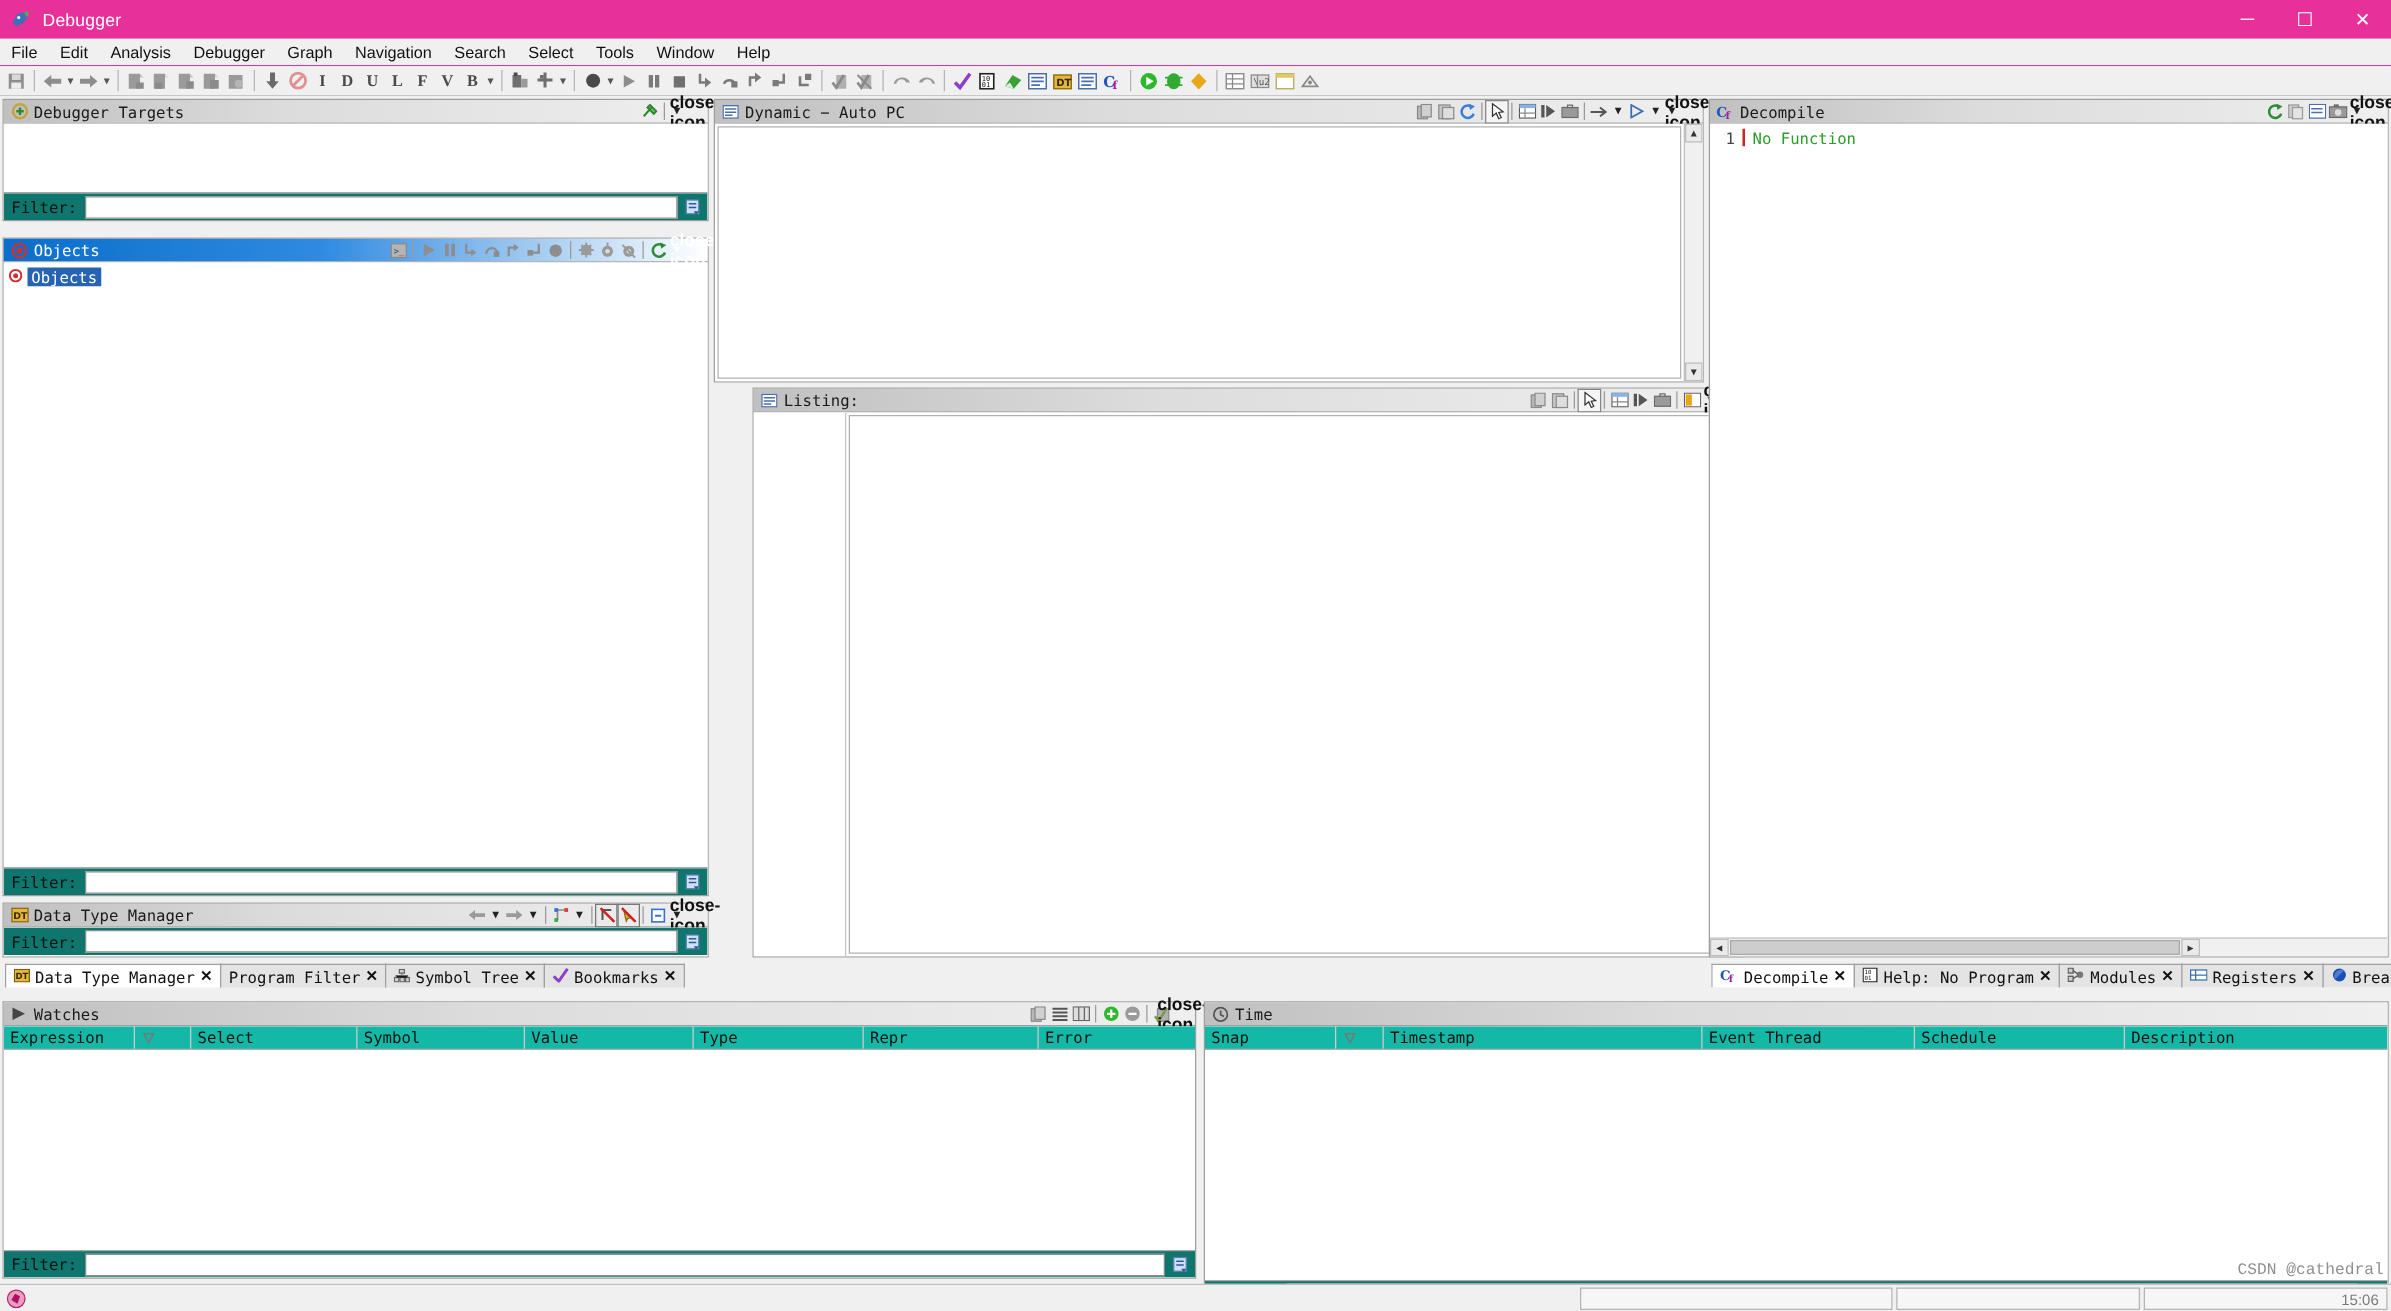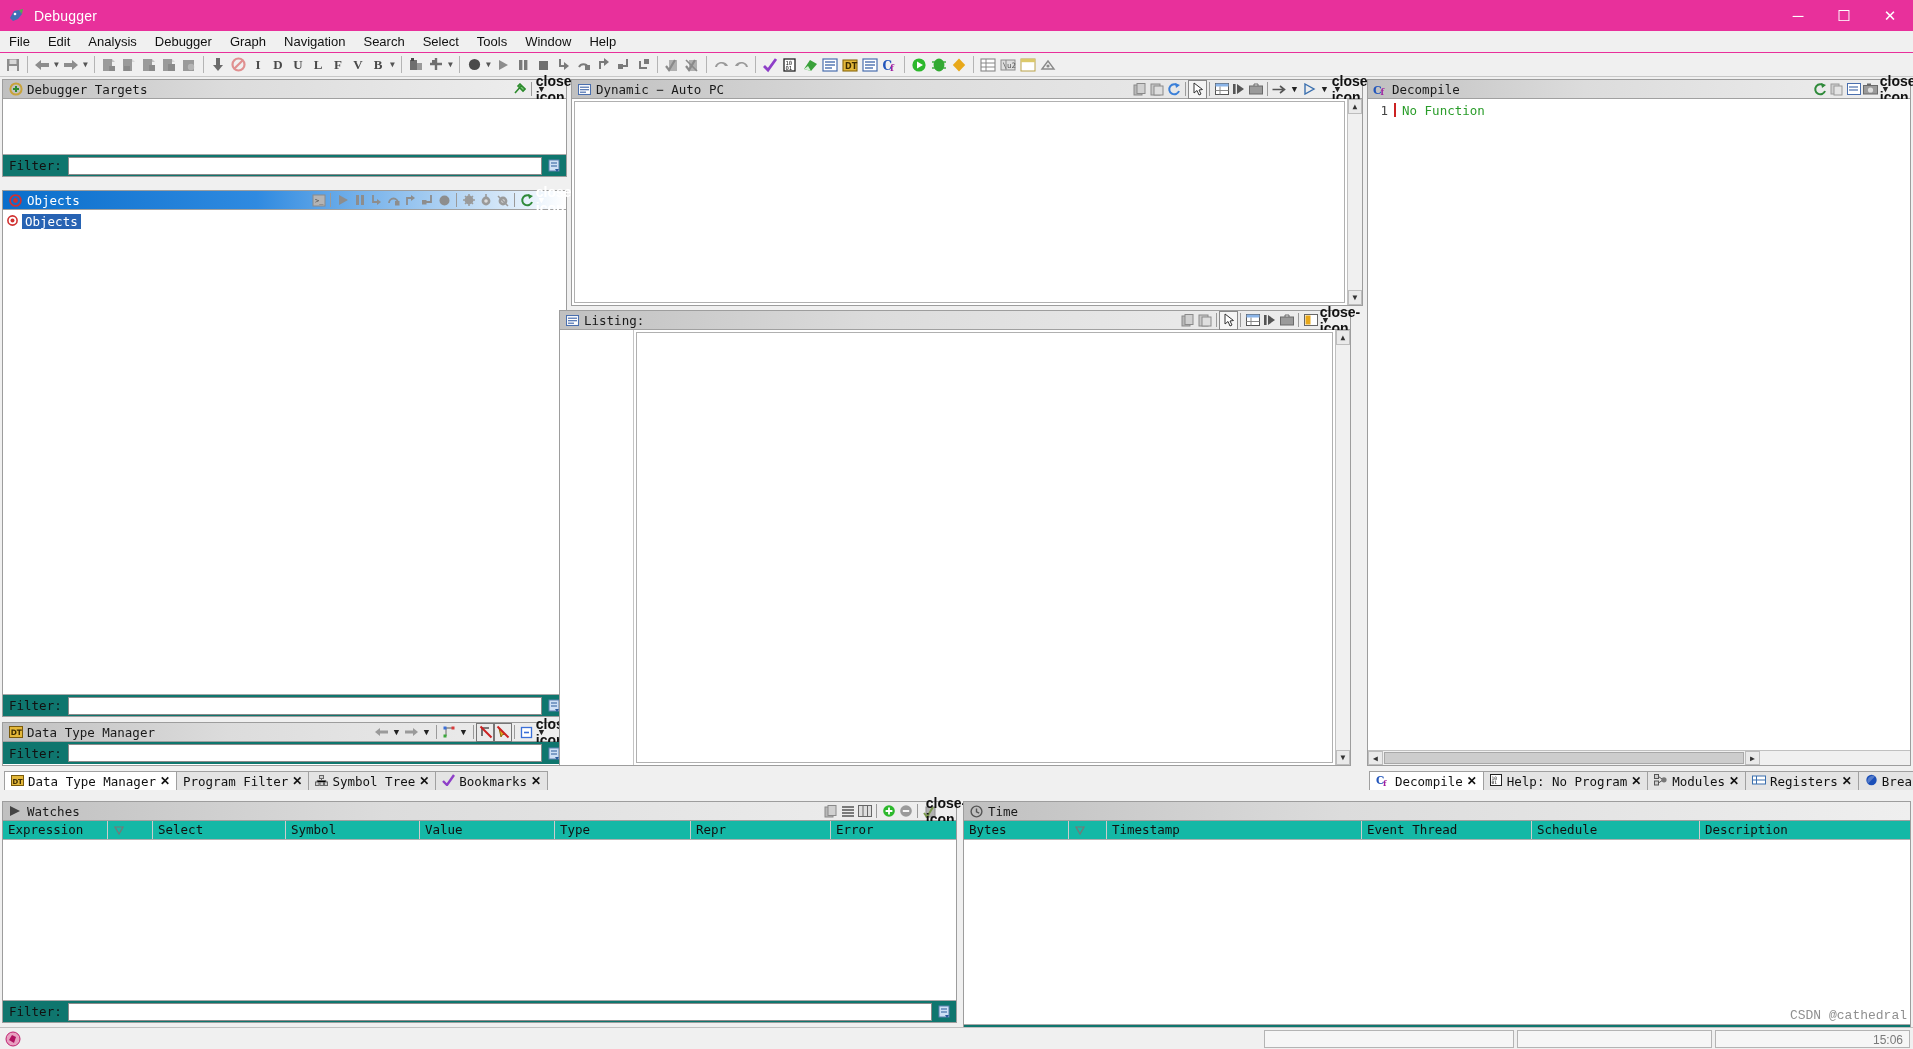--- a/index.html
+++ b/index.html
@@ -797,21 +797,21 @@
     </div>
     <div class="pbody">
       <div style="position:absolute;left:2px;top:2px;right:17px;bottom:2px;background:#fff;border:1px solid #b0b0b0;"></div>
       <div class="vscroll">
         <div class="up">▲</div>
         <div class="dn">▼</div>
       </div>
     </div>
   </div>
 
-  <div class="panel" style="left:559px; top:233px; width:792px; height:456px;">
+  <div class="panel" style="left:602px; top:233px; width:792px; height:456px;">
     <div class="ptitle">
       <span class="ticon">
         <svg width="13" height="11">
             <rect x="0.5" y="0.5" width="12" height="10" fill="#fff" stroke="#4a6fae" stroke-width="1.1"></rect>
             <line x1="2" y1="3.2" x2="11" y2="3.2" stroke="#4a6fae" stroke-width="1.2"></line>
             <line x1="2" y1="5.7" x2="11" y2="5.7" stroke="#4a6fae" stroke-width="1.2"></line>
             <line x1="2" y1="8.2" x2="8" y2="8.2" stroke="#4a6fae" stroke-width="1.2"></line>
           </svg>
       </span>
       <span class="ptxt">Listing:</span>
@@ -1120,21 +1120,21 @@
         <svg width="13" height="13">
             <circle cx="6.5" cy="6.5" r="5.4" fill="none" stroke="#555" stroke-width="1.4"></circle>
             <path d="M6.5 3.4 L6.5 6.8 L9.2 8.2" stroke="#555" stroke-width="1.4" fill="none"></path>
           </svg>
       </span>
       <span class="ptxt">Time</span>
       <span class="grow"></span>
     </div>
     <div class="pbody">
       <div class="thead">
-        <div class="th" style="width:105px;">Bytes</div>
+        <div class="th" style="width:105px;">Snap</div>
         <div class="th sorticon" style="width:38px;">
           <svg width="12" height="11">
               <path d="M2 2 L10 2 L6 9 Z" fill="none" stroke="#777" stroke-width="1.2"></path>
             </svg>
         </div>
         <div class="th" style="width:255px;">Timestamp</div>
         <div class="th" style="width:170px;">Event Thread</div>
         <div class="th" style="width:168px;">Schedule</div>
         <div class="th" style="flex:1 1 auto;border-right:none;">Description</div>
       </div>

